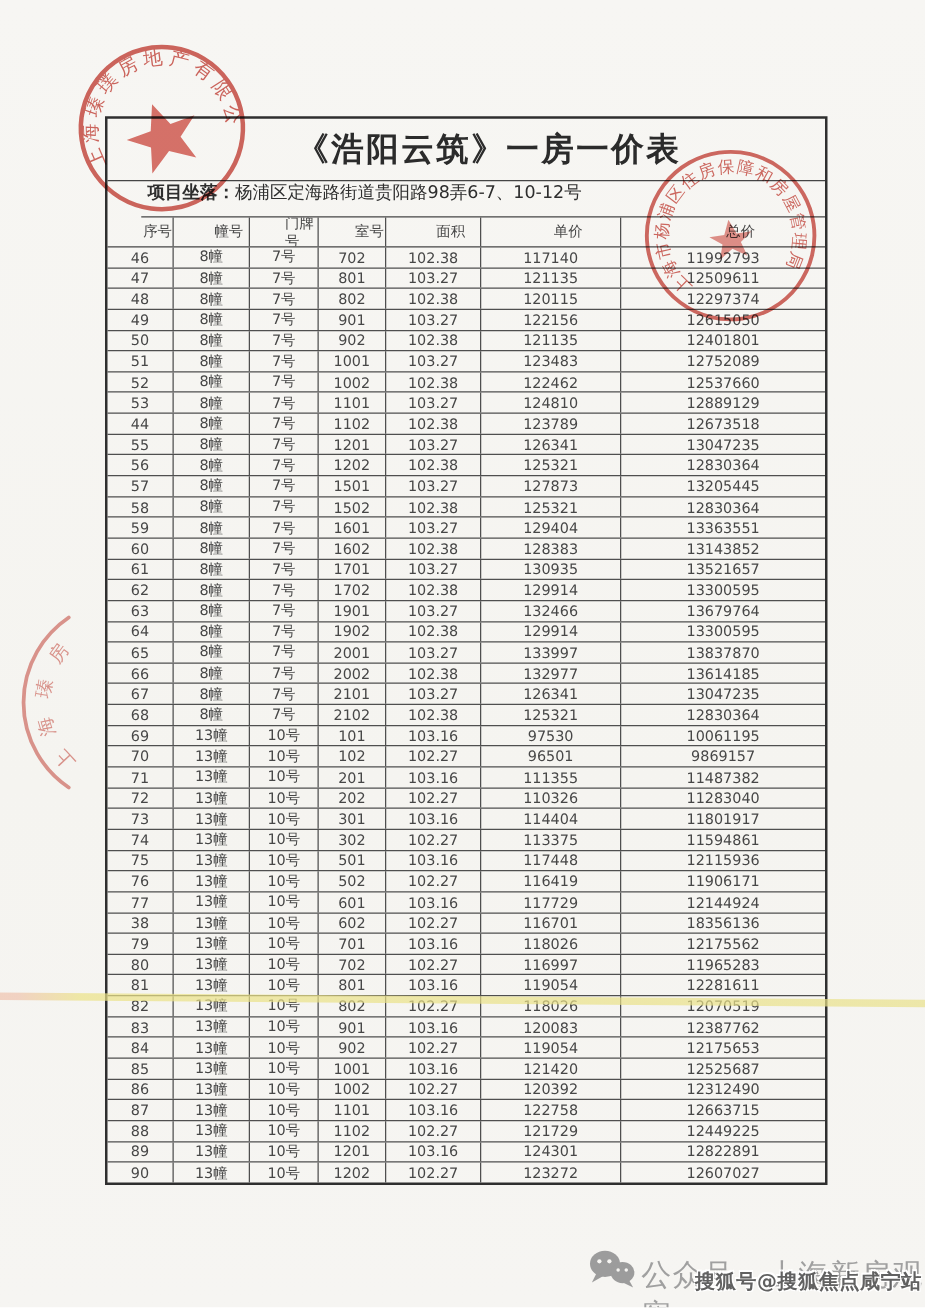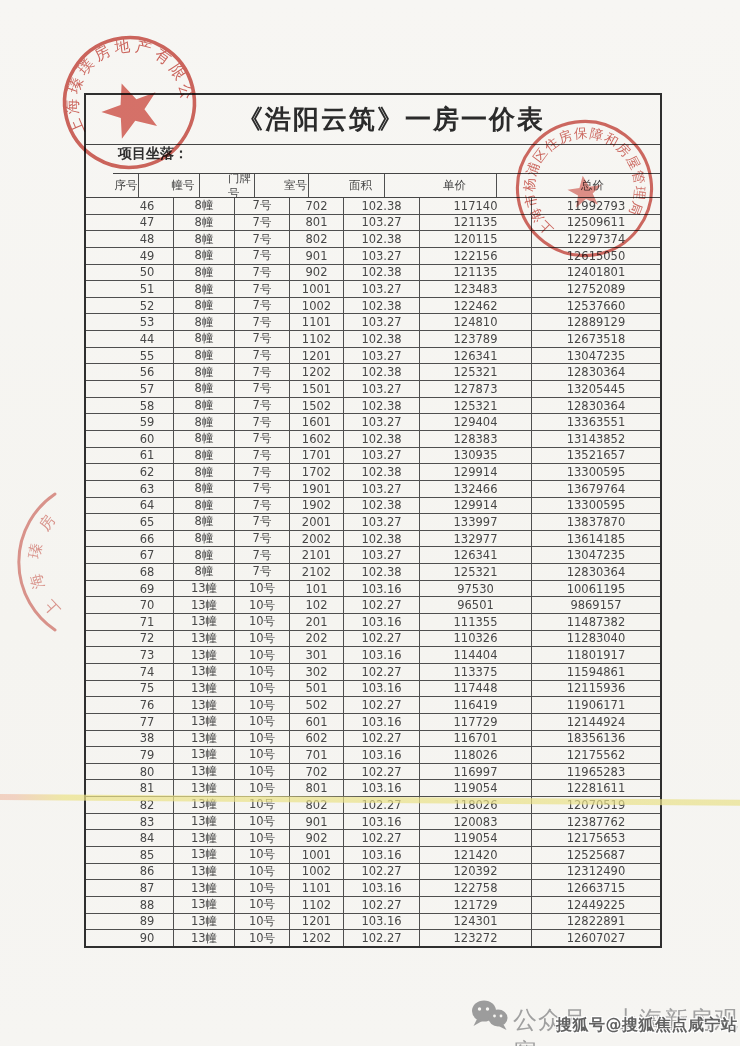--- a/index.html
+++ b/index.html
@@ -12,21 +12,21 @@
     box-sizing:border-box;border:2px solid #2f2f2f;display:flex;flex-direction:column;z-index:1;}
   .title-row{height:49px;border-bottom:1px solid #454545;display:flex;align-items:center;justify-content:center;padding-left:36px;}
   .doc-title{font-size:26px;font-weight:700;letter-spacing:2px;color:#2b2b2b;}
   .loc-row{height:28px;border-bottom:1px solid #454545;display:flex;align-items:flex-start;
     padding-left:5px;font-size:14px;color:#2e2e2e;margin-left:27px;}
   .loc-row .lbl{font-weight:600;}
   .grid{display:grid;grid-template-columns:53px 61px 55px 54px 76px 112px 1fr;}
   .header-row{height:23px;border-bottom:1px solid #454545;font-size:13.5px;color:#333;}
   .header-row .cell{font-weight:500;margin-left:28px;}
   .rows{flex:1;display:flex;flex-direction:column;}
-  .row{flex:1 1 0;padding-left:35px;}
+  .row{flex:1 1 0;}
   .row:not(:last-child){border-bottom:1px solid #4f4f4f;}
   .cell{display:flex;align-items:center;justify-content:center;overflow:hidden;
     font-size:11.5px;color:#474747;}
   .cell:not(:last-child){border-right:1px solid #4f4f4f;}
 
   
   .yellow-streak{position:absolute;left:-6px;top:797px;width:760px;height:5.5px;z-index:2;
     transform:rotate(0.45deg);opacity:.7;
     background:linear-gradient(90deg,#efc3ae 0px,#efc3ae 20px,#ebe286 70px,#e9e18a 100%);}
 
@@ -48,20 +48,21 @@
 <body>
 
 <div class="screen">
 
   <div class="sheet">
     <div class="title-row">
       <span class="doc-title">《浩阳云筑》一房一价表</span>
     </div>
     <div class="loc-row">
       <span class="lbl">项目坐落：</span>
+      <span>杨浦区定海路街道贵阳路98弄6-7、10-12号</span>
     </div>
     <div class="header-row grid">
       <div class="cell">序号</div>
       <div class="cell">幢号</div>
       <div class="cell">门牌号</div>
       <div class="cell">室号</div>
       <div class="cell">面积</div>
       <div class="cell">单价</div>
       <div class="cell">总价</div>
     </div>

